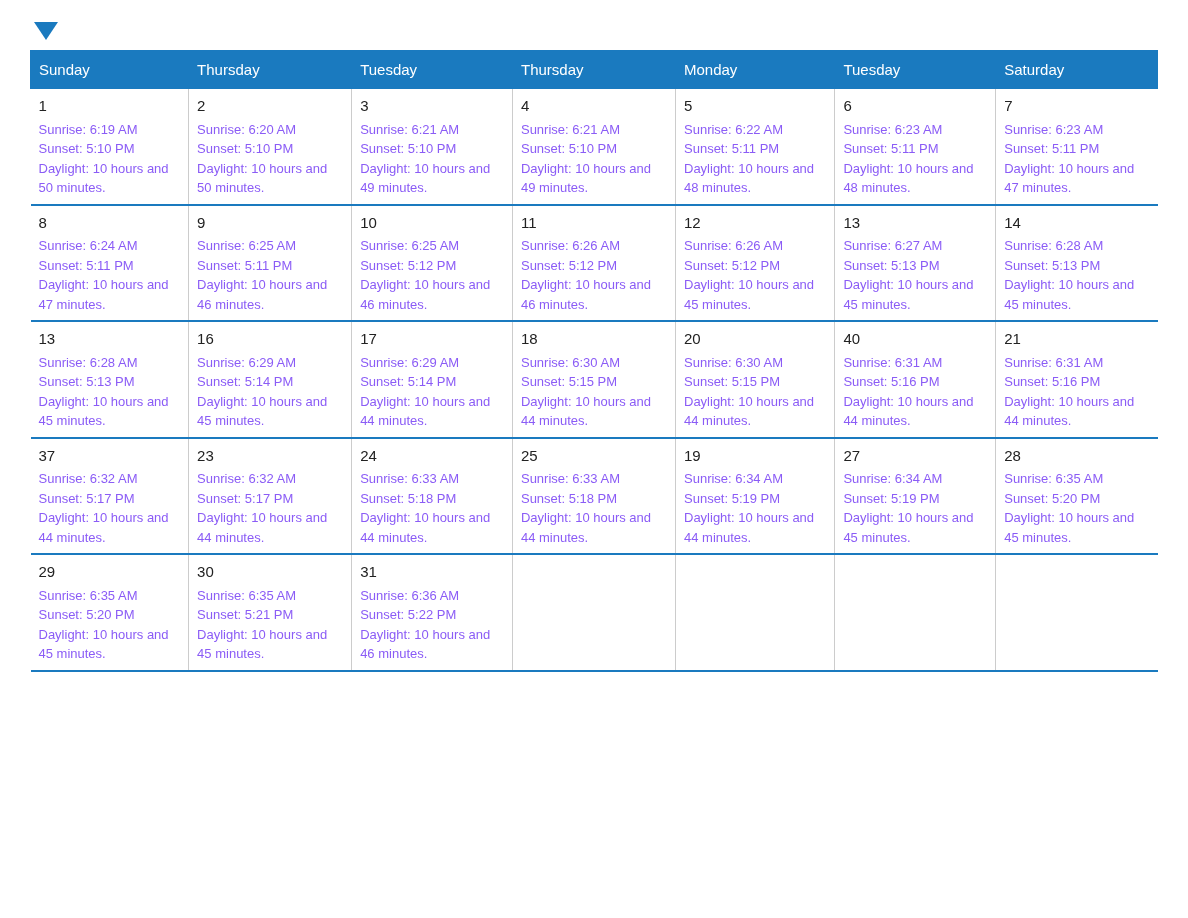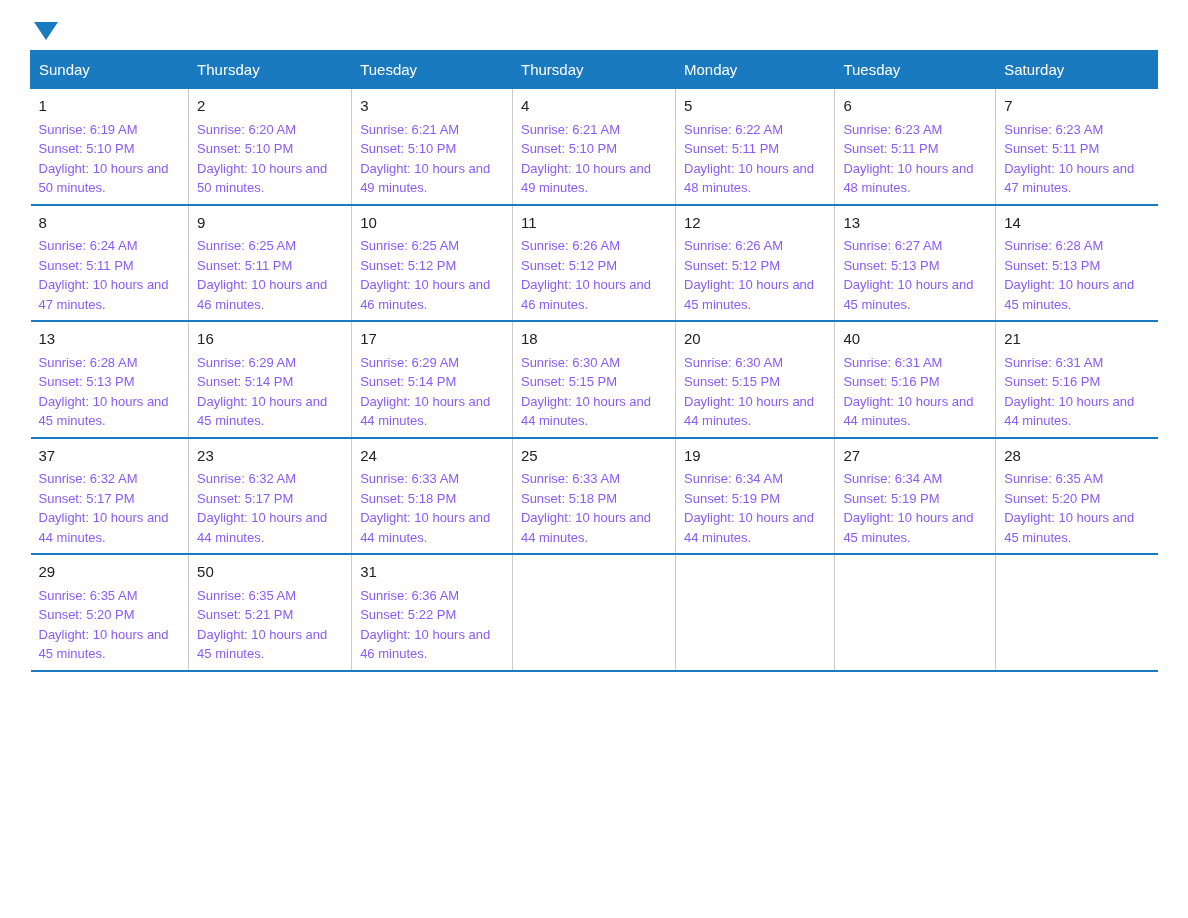--- a/index.html
+++ b/index.html
@@ -161,21 +161,21 @@
         <td><span class="day-num">37</span><span class="day-info">Sunrise: 6:32 AM<br>Sunset: 5:17 PM<br>Daylight: 10 hours and 44 minutes.</span></td>
         <td><span class="day-num">23</span><span class="day-info">Sunrise: 6:32 AM<br>Sunset: 5:17 PM<br>Daylight: 10 hours and 44 minutes.</span></td>
         <td><span class="day-num">24</span><span class="day-info">Sunrise: 6:33 AM<br>Sunset: 5:18 PM<br>Daylight: 10 hours and 44 minutes.</span></td>
         <td><span class="day-num">25</span><span class="day-info">Sunrise: 6:33 AM<br>Sunset: 5:18 PM<br>Daylight: 10 hours and 44 minutes.</span></td>
         <td><span class="day-num">19</span><span class="day-info">Sunrise: 6:34 AM<br>Sunset: 5:19 PM<br>Daylight: 10 hours and 44 minutes.</span></td>
         <td><span class="day-num">27</span><span class="day-info">Sunrise: 6:34 AM<br>Sunset: 5:19 PM<br>Daylight: 10 hours and 45 minutes.</span></td>
         <td><span class="day-num">28</span><span class="day-info">Sunrise: 6:35 AM<br>Sunset: 5:20 PM<br>Daylight: 10 hours and 45 minutes.</span></td>
       </tr>
       <tr>
         <td><span class="day-num">29</span><span class="day-info">Sunrise: 6:35 AM<br>Sunset: 5:20 PM<br>Daylight: 10 hours and 45 minutes.</span></td>
-        <td><span class="day-num">50</span><span class="day-info">Sunrise: 6:35 AM<br>Sunset: 5:21 PM<br>Daylight: 10 hours and 45 minutes.</span></td>
+        <td><span class="day-num">30</span><span class="day-info">Sunrise: 6:35 AM<br>Sunset: 5:21 PM<br>Daylight: 10 hours and 45 minutes.</span></td>
         <td><span class="day-num">31</span><span class="day-info">Sunrise: 6:36 AM<br>Sunset: 5:22 PM<br>Daylight: 10 hours and 46 minutes.</span></td>
         <td></td>
         <td></td>
         <td></td>
         <td></td>
       </tr>
     </tbody>
 </table>
 
 </body></html>

